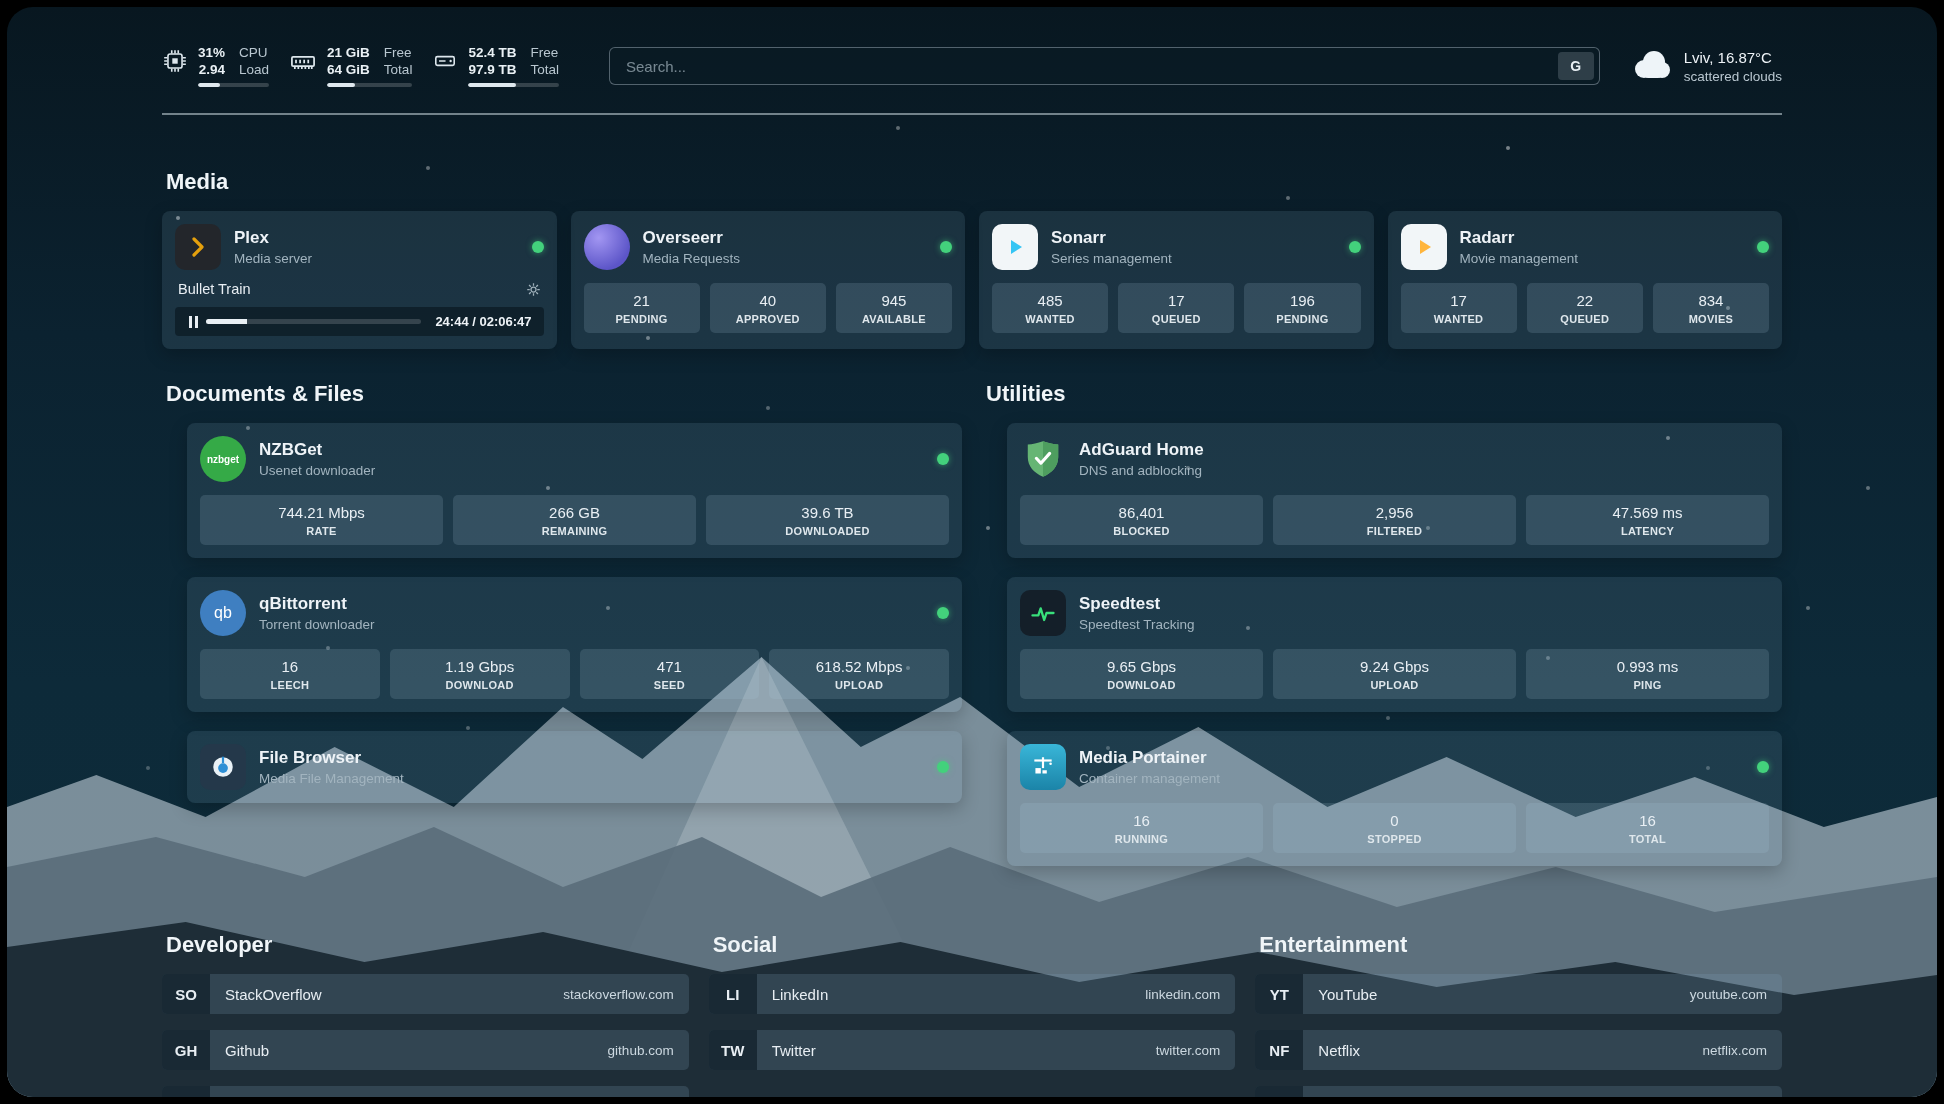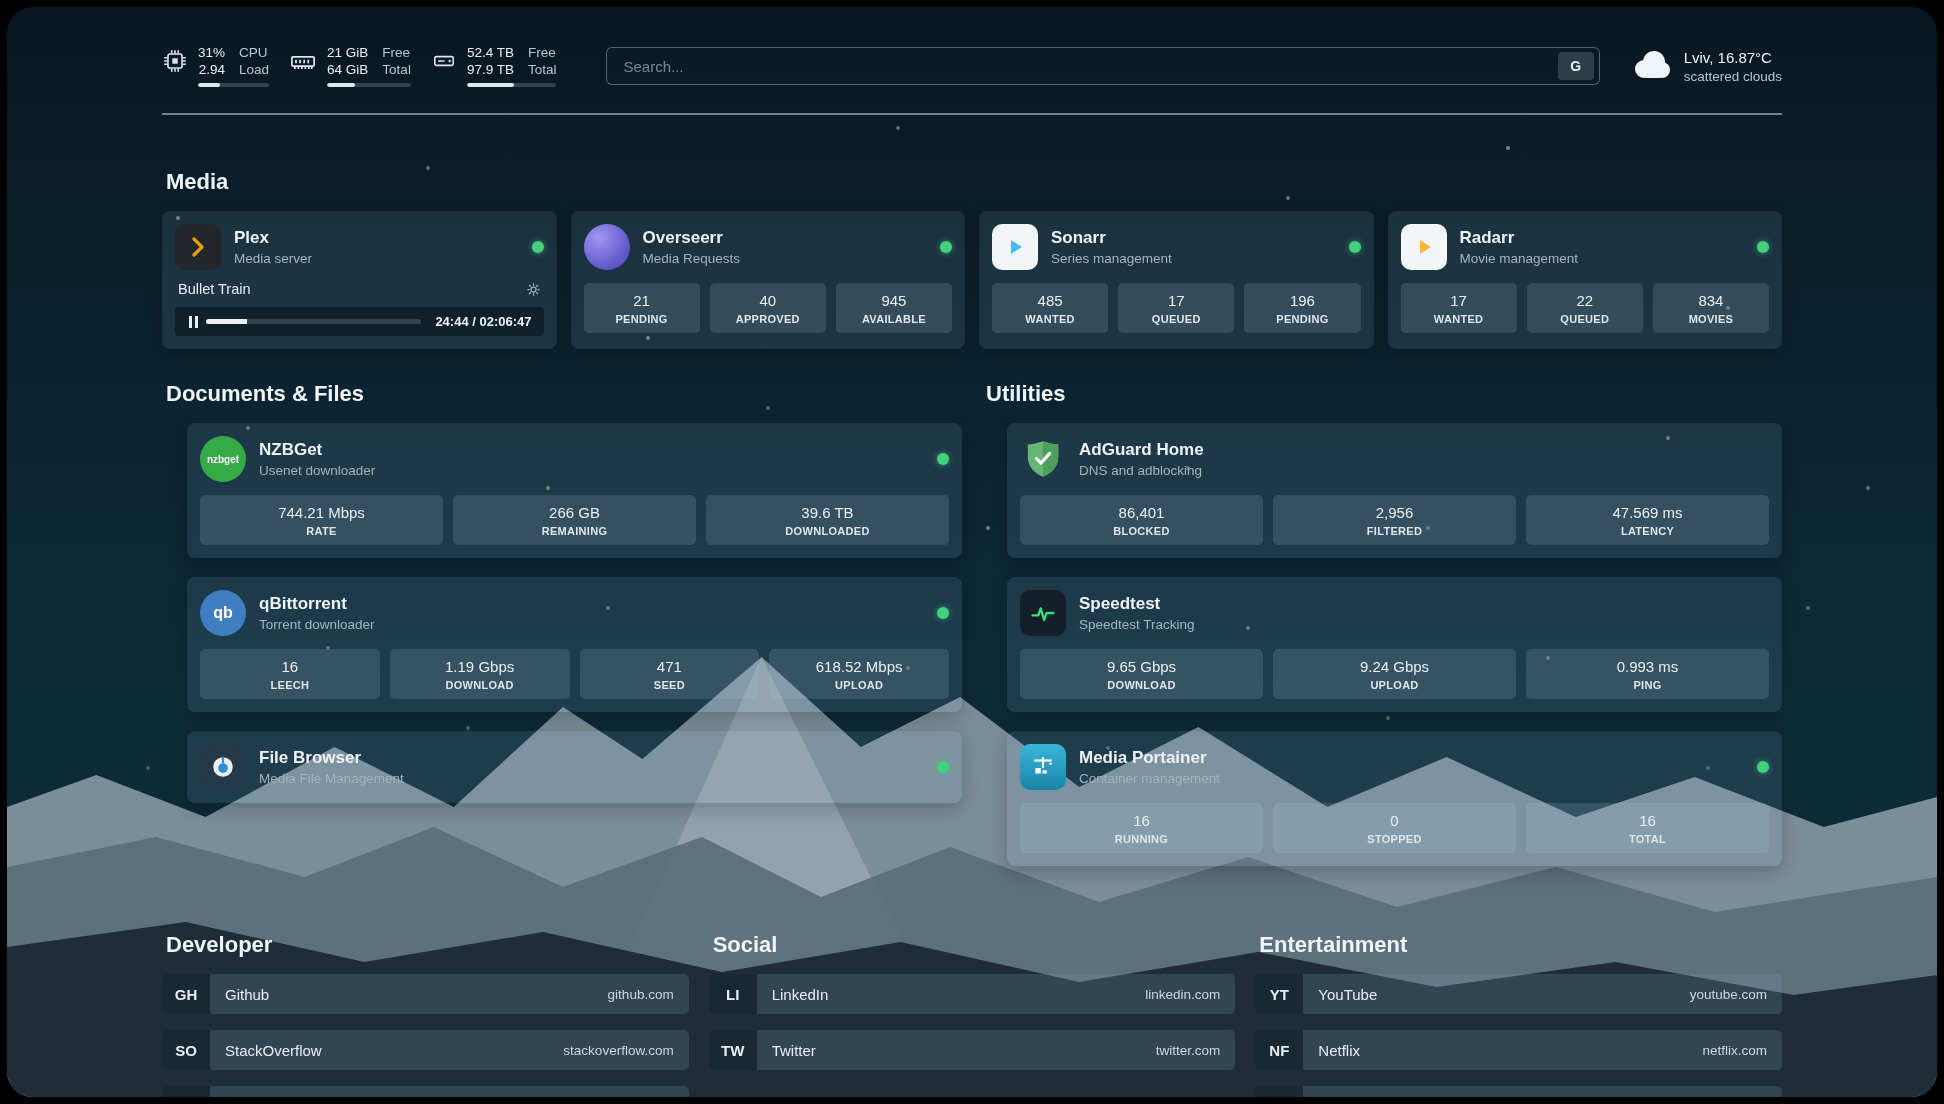--- a/index.html
+++ b/index.html
@@ -38,21 +38,21 @@
   .content { position:relative; z-index:2; width:1620px; margin:0 auto; padding-top:38px; }
 
   
   .topbar { display:flex; align-items:center; }
   .res-widget { display:flex; gap:10px; margin-right:20px; }
   .res-icon { display:flex; align-items:flex-start; padding-top:3px; }
   .res-body { display:flex; flex-direction:column; }
   .res-rows { display:flex; gap:14px; }
   .res-col { display:flex; flex-direction:column; gap:2px; }
   .res-col.values { align-items:flex-end; }
-  .res-primary, .res-secondary { font-size:13.5px; color:#eaf1f5; white-space:nowrap; }
+  .res-primary, .res-secondary { font-size:13.5px; color:#eaf1f5; white-space:nowrap;font-weight:bold; }
   .res-label { font-size:13.5px; color:#b9c7d0; white-space:nowrap; }
   .res-bar { margin-top:6px; height:4px; width:100%; background:rgba(255,255,255,.18); border-radius:2px; overflow:hidden; }
   .res-fill { height:100%; background:#dfe8ee; border-radius:2px; }
 
   .search-wrap { flex:1; display:flex; align-items:center; height:38px; margin:0 30px;
     border:1px solid rgba(220,235,245,.35); border-radius:6px; background:rgba(10,28,38,.45); padding:0 5px 0 14px; }
   .search-input { flex:1; background:transparent; border:none; outline:none; color:#e8eef3; font-size:15px; font-family:inherit; }
   .search-input::placeholder { color:rgba(210,225,235,.55); }
   .provider-btn { width:36px; height:28px; border:none; border-radius:4px; background:rgba(215,230,240,.18);
     color:#eaf1f5; font-size:14px; font-weight:700; display:flex; align-items:center; justify-content:center; cursor:pointer; }
@@ -90,21 +90,21 @@
   .pfill { height:100%; background:#e9eff4; }
   .ptime { font-size:13px; font-weight:700; color:#eef3f7; margin-left:14px; white-space:nowrap; }
 
   
   .icon-plex { background:#23262b; }
   .icon-overseerr { background:radial-gradient(circle at 32% 30%, #a296f2, #5c55c8 72%); border-radius:50%; }
   .icon-sonarr, .icon-radarr { background:#f2f6f8; }
   .icon-nzbget { background:#35aa47; border-radius:50%; }
   .icon-nzbget .tile-text { font-size:10px; font-weight:700; color:#fff; }
   .icon-qb { background:#3f7fc1; border-radius:50%; }
-  .icon-qb .tile-text { font-size:16px; font-weight:700; color:#fff; }
+  .icon-qb .tile-text { font-size:16px; font-weight:400; color:#fff; }
   .icon-filebrowser { background:#24384a; }
   .icon-adguard { background:transparent; }
   .icon-speedtest { background:#141f29; }
   .icon-portainer { background:linear-gradient(180deg,#39b6d8,#1b84a8); }
 
   .two-col { display:grid; grid-template-columns:1fr 1fr; gap:20px; margin-top:32px; }
   .col-stack { display:flex; flex-direction:column; gap:19px;padding-left:25px; }
 
   
   .bm-section { margin-top:66px; }
@@ -536,30 +536,30 @@
       </div>
     </div>
 
     <div class="bm-section">
       <div class="bm-grid">
 
         <div>
           <h2 class="section-title">Developer</h2>
           <div class="bm-rows">
             <div class="bm-row">
+              <span class="bm-abbr">SO</span>
+              <span class="bm-name">StackOverflow</span>
+              <span class="bm-domain">stackoverflow.com</span>
+            </div>
+            <div class="bm-row">
               <span class="bm-abbr">GH</span>
               <span class="bm-name">Github</span>
               <span class="bm-domain">github.com</span>
             </div>
             <div class="bm-row">
-              <span class="bm-abbr">SO</span>
-              <span class="bm-name">StackOverflow</span>
-              <span class="bm-domain">stackoverflow.com</span>
-            </div>
-            <div class="bm-row">
               <span class="bm-abbr">DT</span>
 
             </div>
           </div>
         </div>
 
         <div>
           <h2 class="section-title">Social</h2>
           <div class="bm-rows">
             <div class="bm-row">

